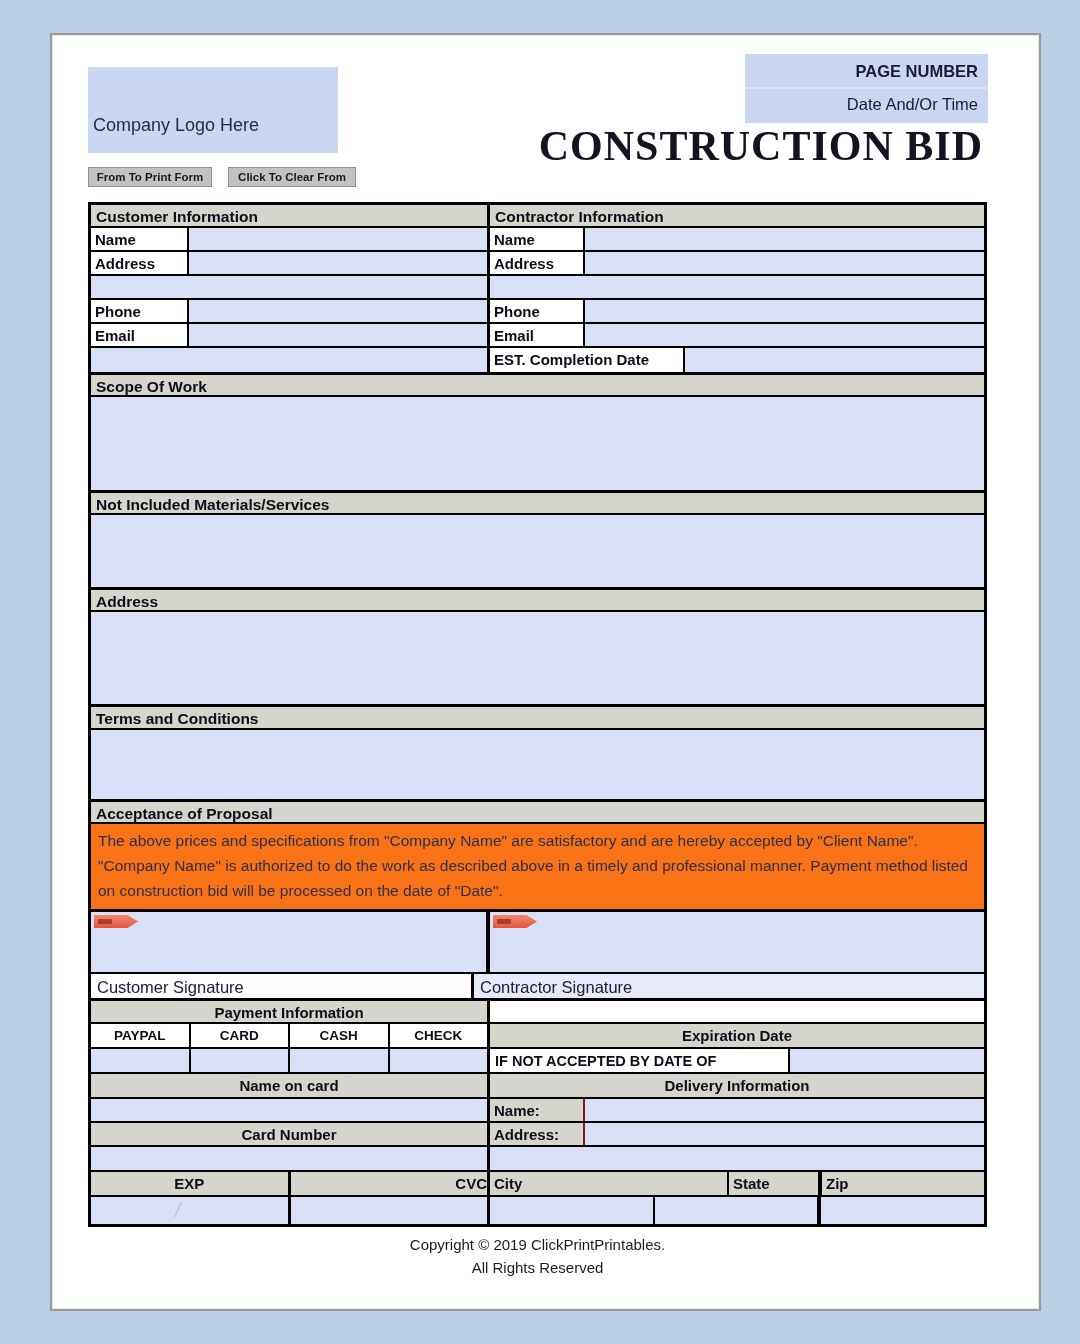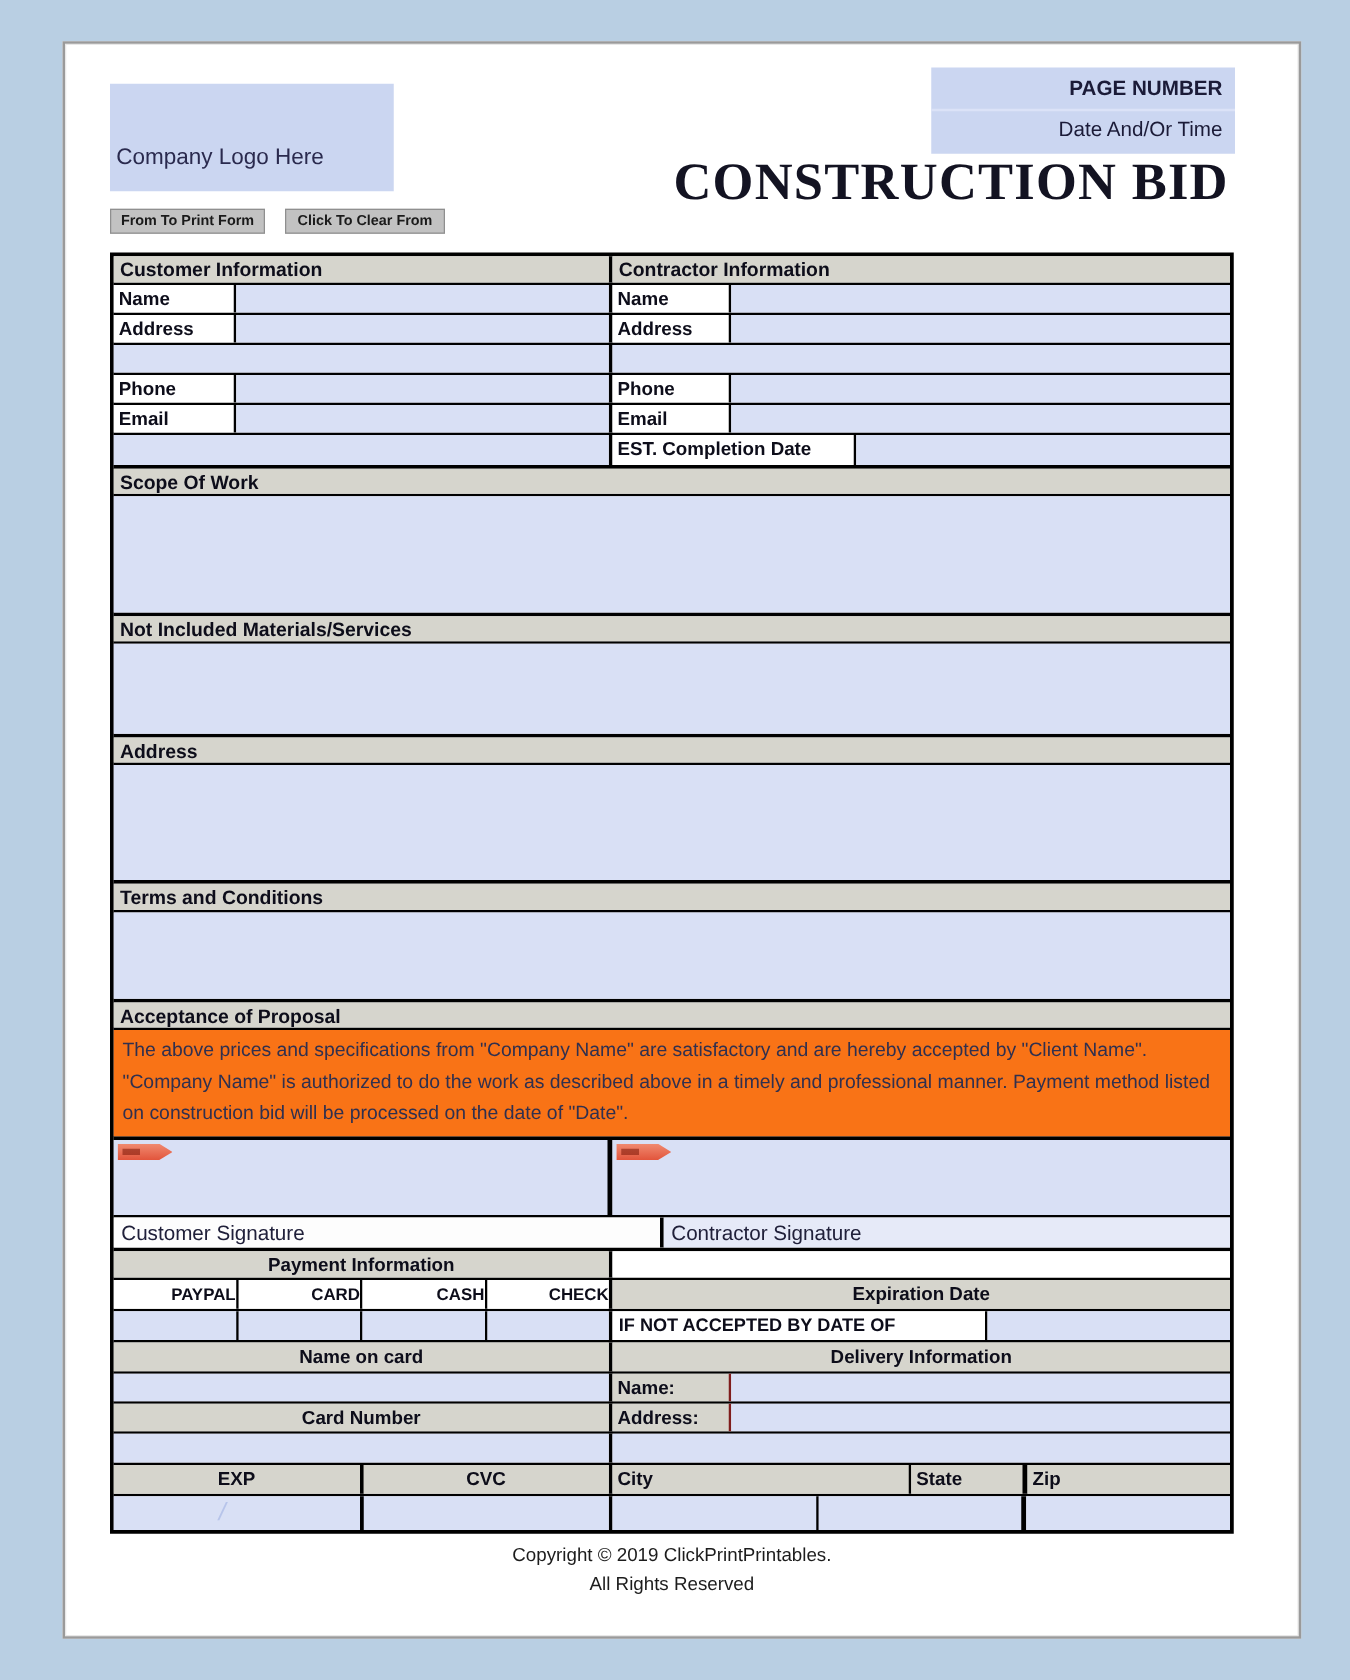--- a/index.html
+++ b/index.html
@@ -14,21 +14,21 @@
     position:absolute; left:50px; top:33px;
     width:991px; height:1278px;
     background:#ffffff;
     border:2px solid #9a9a9a;
     box-shadow:0 0 0 1px #e8e8e8 inset;
   }
 
   
   .logo-box {
     position:absolute; left:36px; top:32px;
-    width:227px; height:86px;
+    width:250px; height:86px;
     background:#cbd6f1;
     font-size:18px; color:#2a2a4e;
     padding:48px 0 0 5px;
   }
   .hdr-btn {
     position:absolute; top:132px; height:20px;
     background:#c2c2c2; border:1px solid #8f8f8f;
     font-size:11.5px; font-weight:bold; color:#1a1a1a;
     text-align:center; padding-top:3px; cursor:pointer;
   }
@@ -101,39 +101,39 @@
     background:linear-gradient(180deg,#f08a70 0%,#e2553c 100%);
     clip-path:polygon(0 0,76% 0,100% 50%,76% 100%,0 100%);
   }
   .sigtab::after {
     content:""; position:absolute; left:4px; top:4px;
     width:24px; height:5px;
     background:linear-gradient(90deg,#8d2413 60%, transparent 60%);
     opacity:.65;
   }
   .siglbl { font-size:16.5px; padding:4px 0 0 6px; color:#20203a; }
-  .siglbl.cust { width:440px; border-right:3px solid #000; background:#fdfdfd; }
+  .siglbl.cust { width:383px; border-right:3px solid #000; background:#fdfdfd; }
   .siglbl.cont { flex:1; background:#e6eaf8; }
 
   
   .pm-hdr {
     flex:1; background:#fff; border-right:2px solid #000;
-    font-weight:bold; font-size:13.5px; text-align:right; padding-top:4px;
+    font-weight:bold; font-size:13.5px; text-align:center; padding-top:4px;
   }
   .pm-hdr:last-child, .pm-blank:last-child { border-right:none; }
   .pm-blank { flex:1; background:#d9e0f5; border-right:2px solid #000; }
   .white-blank { flex:1; background:#fff; }
   .ifnot {
     background:#fff; border-right:2px solid #000;
     font-size:14.5px; font-weight:600; padding:4px 0 0 5px; width:300px;
   }
   .glbl { background:#d6d5cd; border-right:2px solid #7f1d1d; font-weight:bold; font-size:15px; padding:3px 0 0 4px; }
   .glbl.w95{width:95px}
   .half2 { flex:1; border-right:3px solid #000; }
-  .half2:last-child { border-right:none; }
+  .half2:last-child { border-right:none;text-align:right; }
   .cityc { width:239px; border-right:2px solid #000; }
   .statec { width:93px; border-right:4px solid #000; }
   .zipc { flex:1; border-right:none; }
   .exp-slash {
     position:absolute; left:84px; top:2px;
     font-size:20px; color:#b7c4ea; font-style:italic;
   }
 
   
   .footer {

